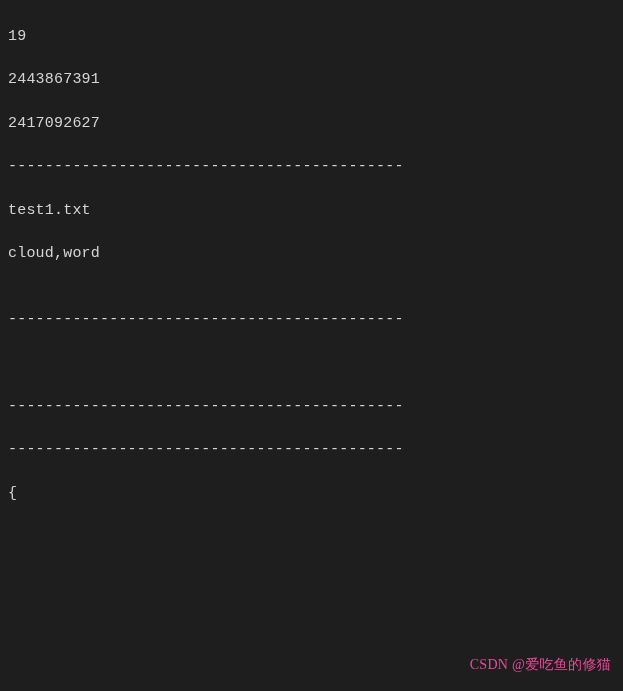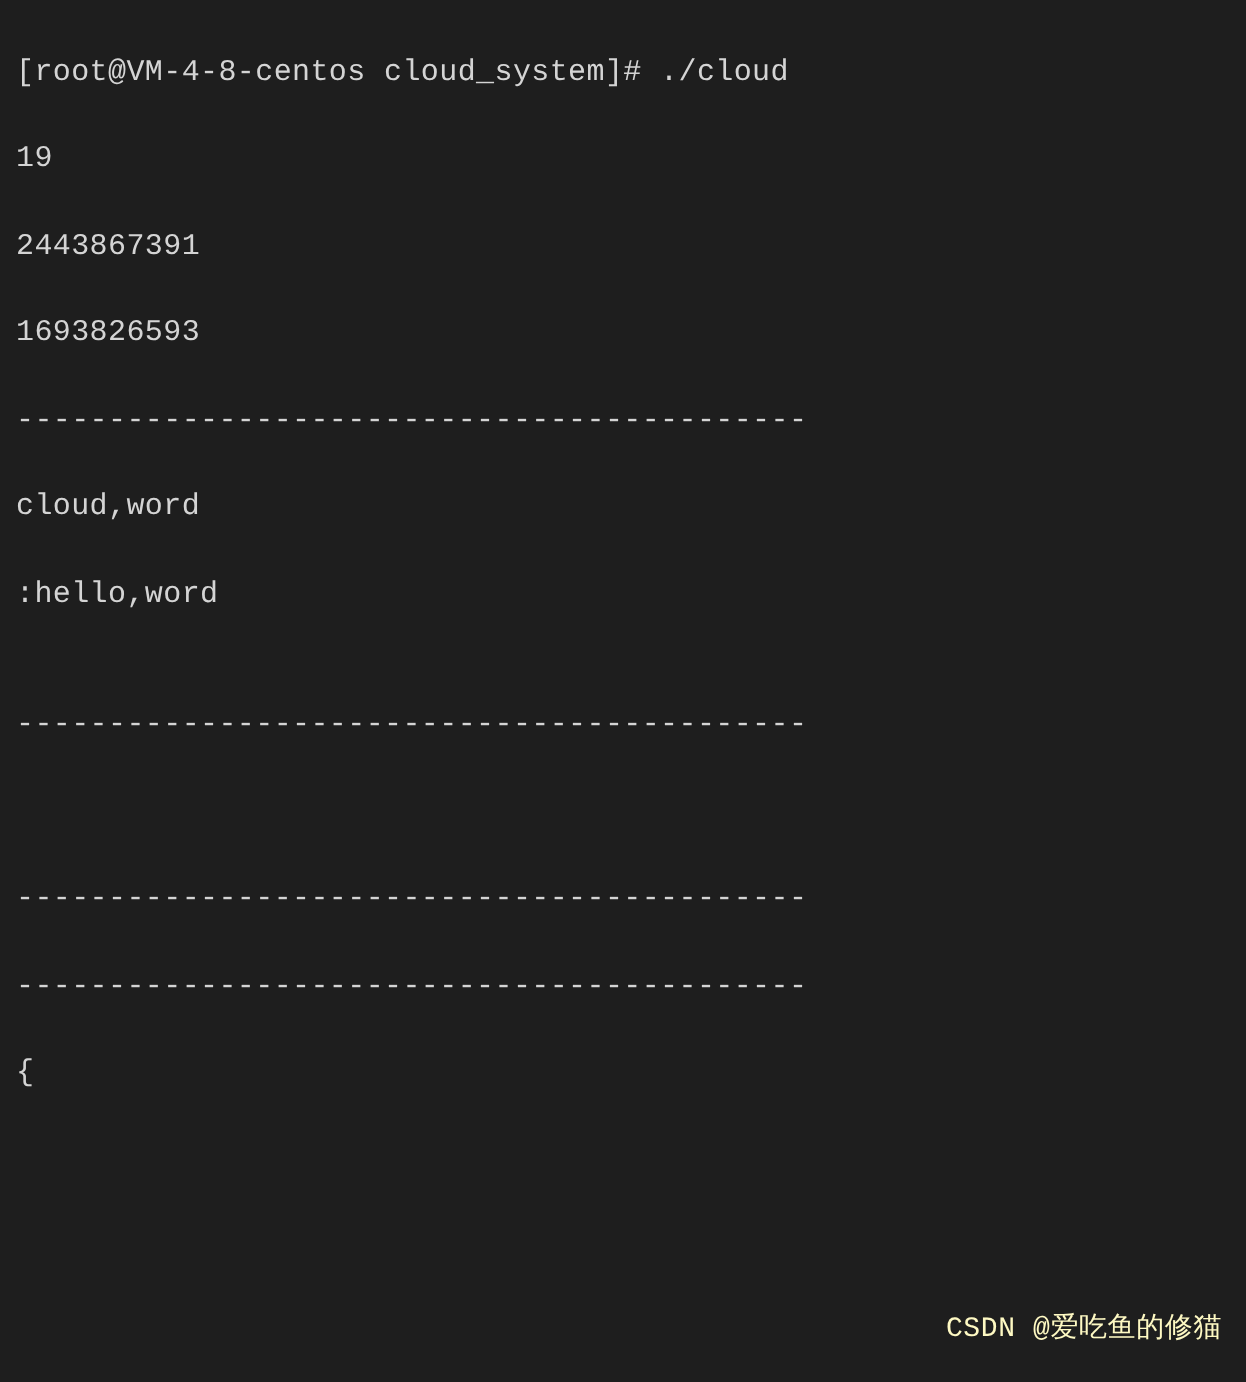--- a/index.html
+++ b/index.html
@@ -23,40 +23,39 @@
       white-space: pre;
       letter-spacing: 0.2px;
     }
     .prompt {
       color: #d4d4d4;
     }
     .watermark {
       position: absolute;
       bottom: 16px;
       right: 12px;
-      color: #fef9c3;
+      color: #ec4899;
       font-size: 14px;
-      font-family: Liberation Mono, monospace;
+      font-family: Liberation Serif, serif;
       letter-spacing: 0.3px;
     }
     .line {
       display: block;
     }
   </style>
 </head>
 <body>
 
 <div class="terminal">
-<span class="line prompt">[root@VM-4-8-centos cloud_system]# ./cloud</span>
 <span class="line">19</span>
 <span class="line">2443867391</span>
-<span class="line">1693826593</span>
+<span class="line">2417092627</span>
 <span class="line">-------------------------------------------</span>
+<span class="line">test1.txt</span>
 <span class="line">cloud,word</span>
-<span class="line">:hello,word</span>
 <span class="line"></span>
 <span class="line">-------------------------------------------</span>
 <span class="line"></span>
 <span class="line"></span>
 <span class="line">-------------------------------------------</span>
 <span class="line">-------------------------------------------</span>
 <span class="line">{</span>
 
 
 

